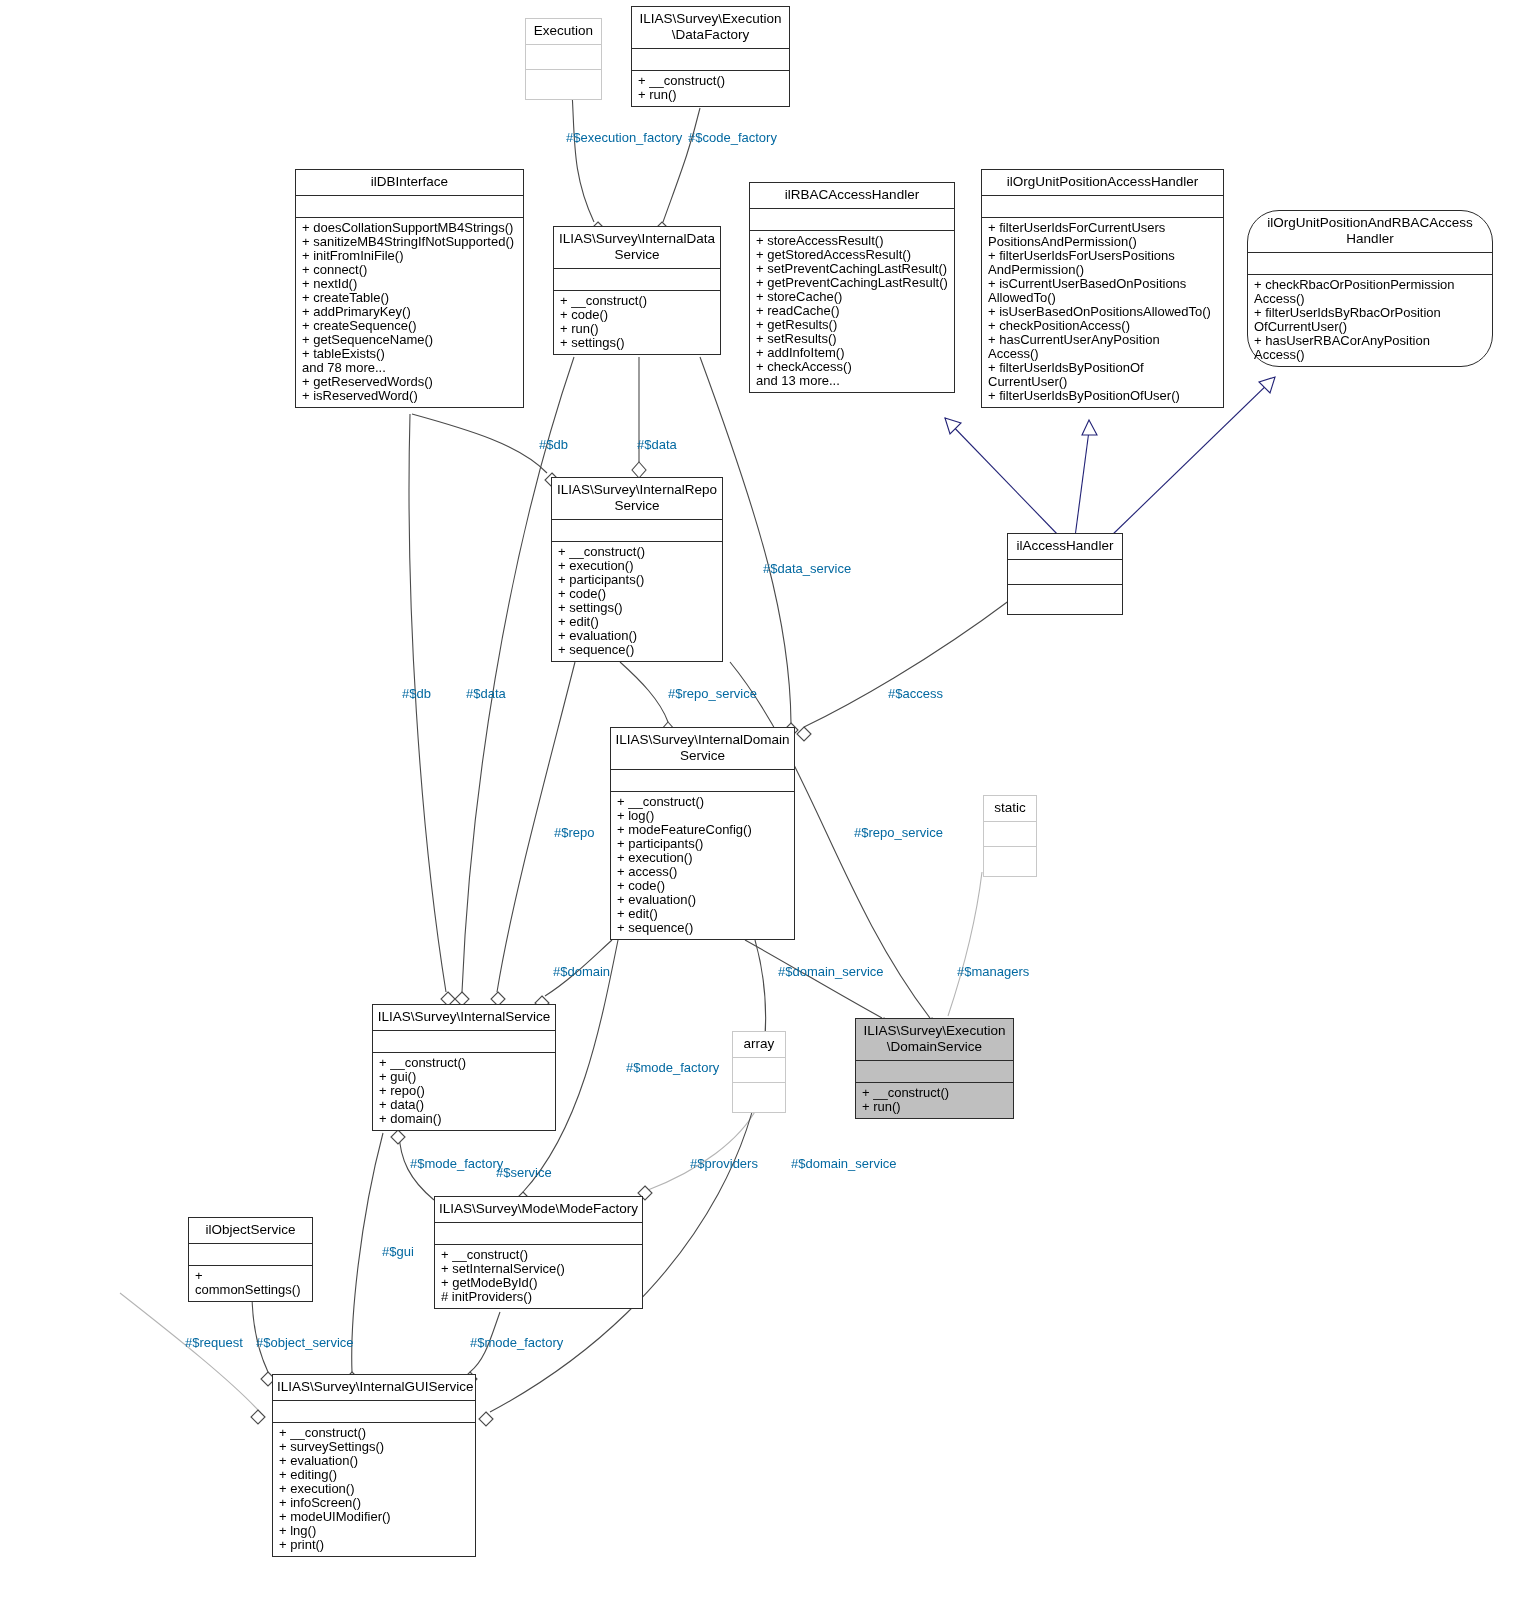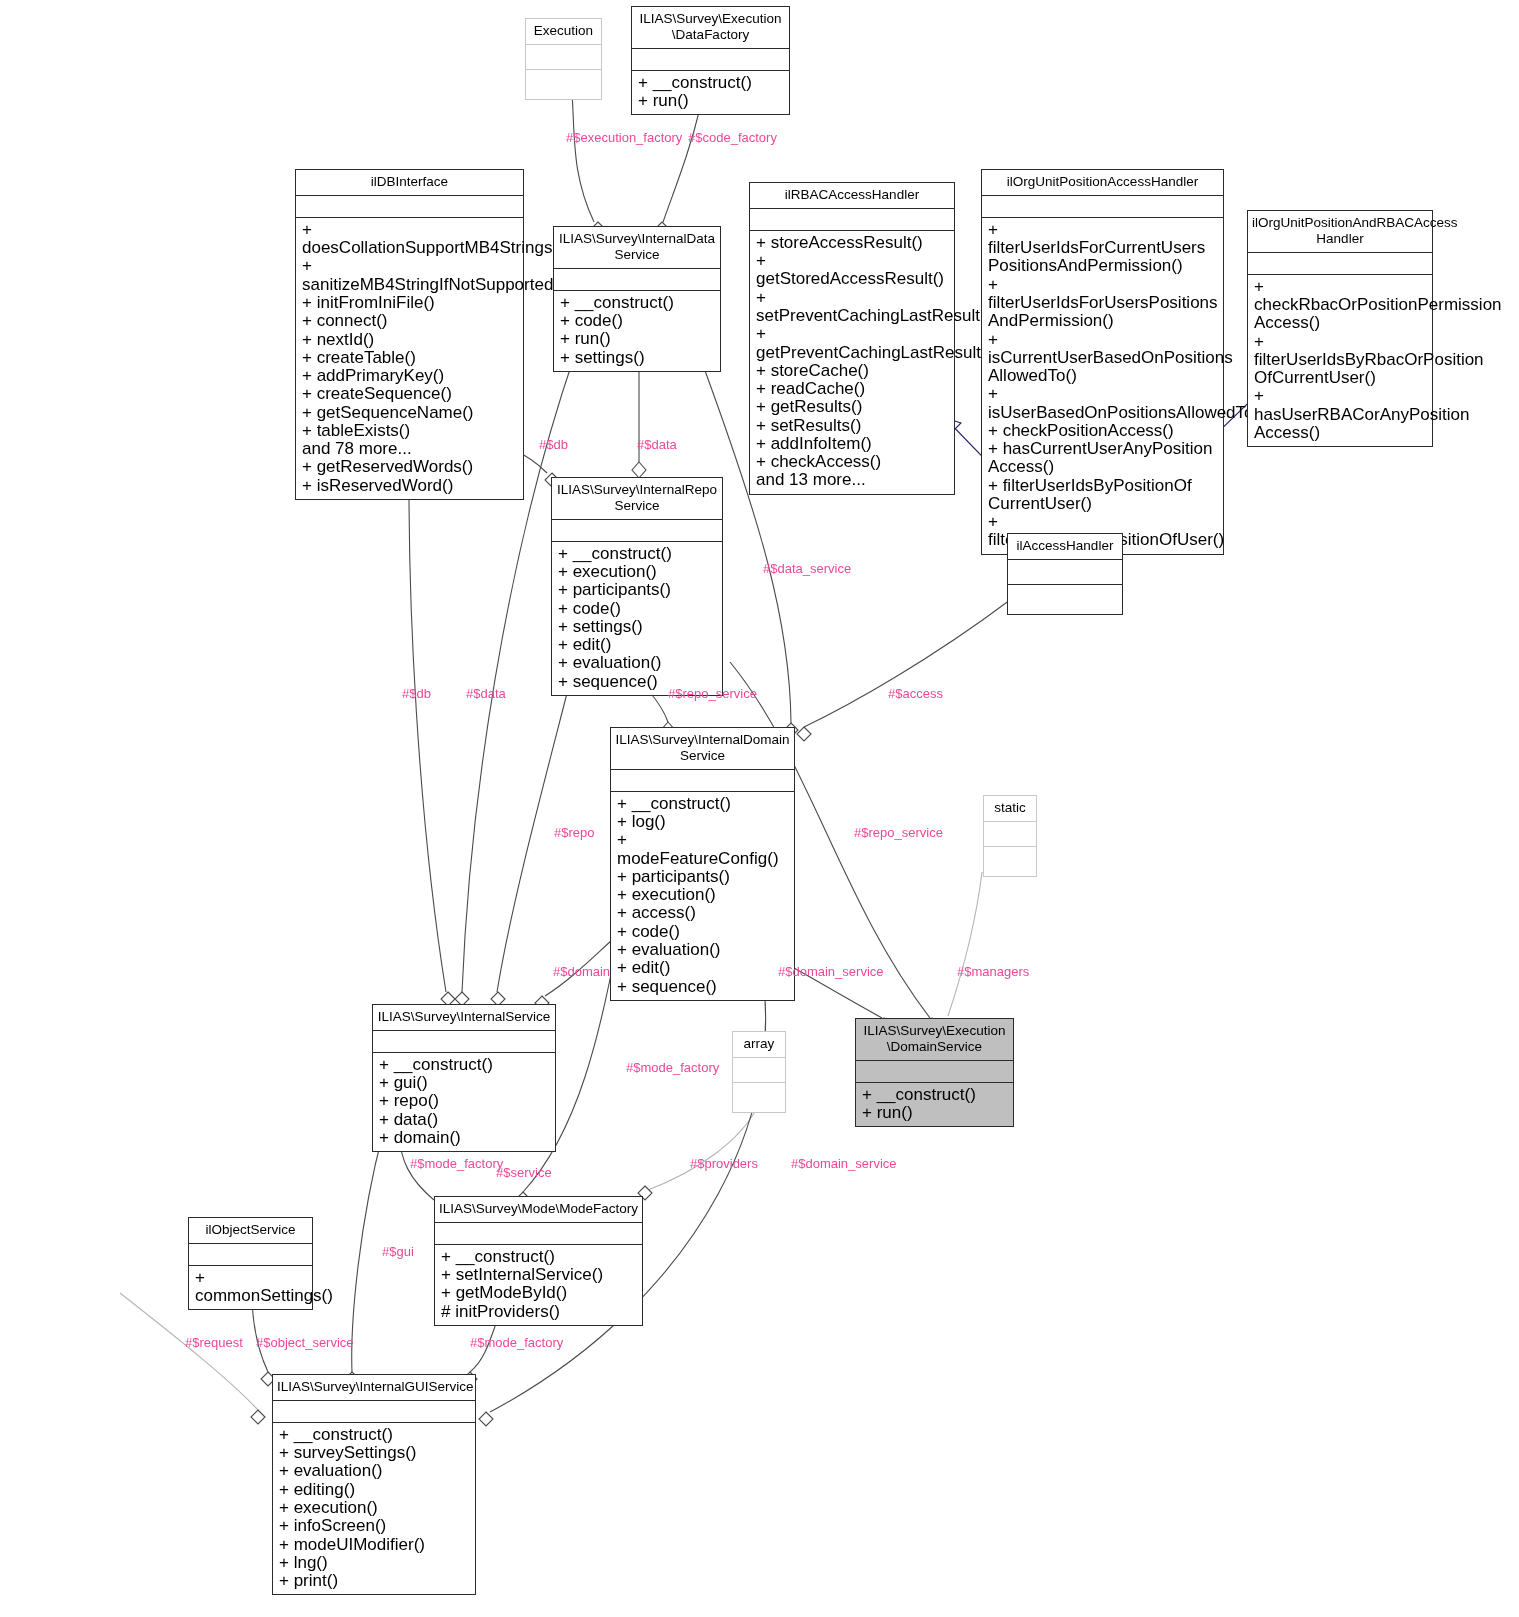--- a/index.html
+++ b/index.html
@@ -50,31 +50,31 @@
   .uml .attrs {
     min-height: 17px;
     border-bottom: 1px solid #2b2b2b;
     padding: 2px 5px;
     font-size: 13.5px;
     line-height: 1.12;
   }
   .uml.light .attrs { border-bottom-color: #c8c8c8; }
   .uml .ops {
     padding: 3px 5px 4px 6px;
-    font-size: 17px;
+    font-size: 13px;
     line-height: 1.075;
   }
   .uml .ops div { white-space: pre-wrap; }
   .uml.empty .attrs { min-height: 20px; }
   .uml.empty .ops { min-height: 22px; }
 
   .edge-label {
     position: absolute;
     font-size: 13px;
-    color: #ec4899;
+    color: #0369a1;
     white-space: nowrap;
     z-index: 6;
   }
   svg .ln { fill: none; stroke: #4a4a4a; stroke-width: 1.1; }
   svg .ln-l { fill: none; stroke: #b4b4b4; stroke-width: 1.1; }
   svg .gen { fill: none; stroke: #222276; stroke-width: 1.1; }
   svg .dia { fill: #ffffff; stroke: #4a4a4a; stroke-width: 1.1; }
   svg .tri { fill: #ffffff; stroke: #222276; stroke-width: 1.1; }
 </style>
 </head>
@@ -237,21 +237,21 @@
       <div>+ isUserBasedOnPositionsAllowedTo()</div>
       <div>+ checkPositionAccess()</div>
       <div>+ hasCurrentUserAnyPosition
 Access()</div>
       <div>+ filterUserIdsByPositionOf
 CurrentUser()</div>
       <div>+ filterUserIdsByPositionOfUser()</div>
     </div>
   </div>
 
-  <div class="uml" style="left:1247px; top:210px; width:186px;">
+  <div class="uml" style="left:1247px; top:210px; width:246px;border-radius:32px;">
     <div class="hdr">ilOrgUnitPositionAndRBACAccess
 Handler</div>
     <div class="attrs"></div>
     <div class="ops">
       <div>+ checkRbacOrPositionPermission
 Access()</div>
       <div>+ filterUserIdsByRbacOrPosition
 OfCurrentUser()</div>
       <div>+ hasUserRBACorAnyPosition
 Access()</div>

